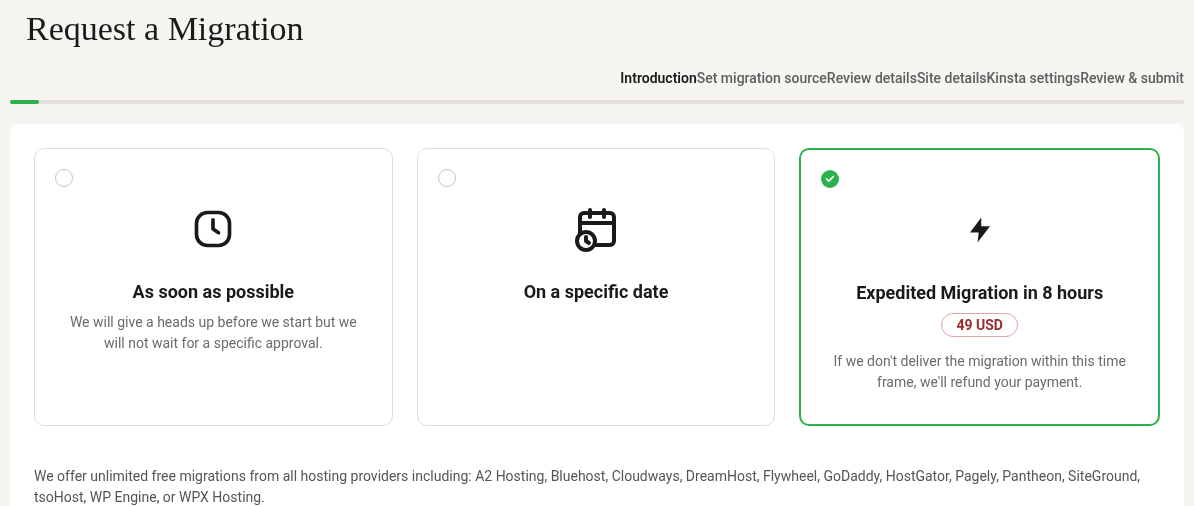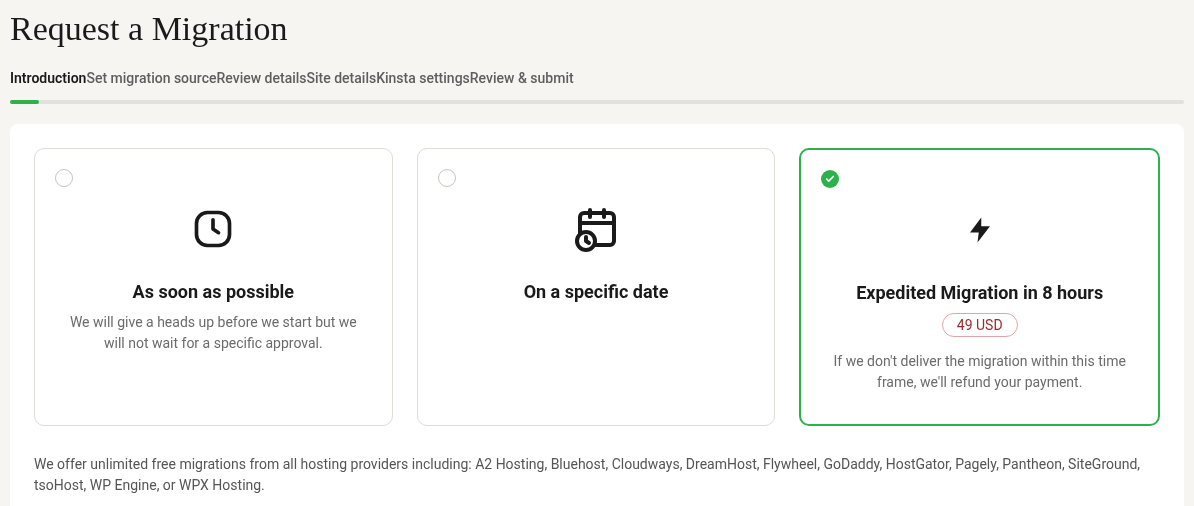--- a/index.html
+++ b/index.html
@@ -12,24 +12,25 @@
       background: #f7f5f2;
       color: #1a1a1a;
       padding: 10px;
     }
     .page-title {
       font-family: Georgia, "Times New Roman", serif;
       font-size: 34px;
       font-weight: 500;
       color: #1a1a1a;
       margin-bottom: 22px;
+      margin-left: 16px;
     }
     .tabs {
       display: flex;
-      justify-content: flex-start;
+      justify-content: flex-end;
       align-items: center;
       padding: 0 0 14px 0;
     }
     .tab {
       font-size: 14px;
       color: #5e5e5e;
       cursor: pointer;
       font-weight: 500;
     }
     .tab.active {
@@ -54,21 +55,21 @@
     }
     .panel {
       background: #ffffff;
       border-radius: 8px;
       margin-top: 20px;
       padding: 24px;
     }
     .cards {
       display: flex;
       gap: 24px;
-      margin-bottom: 28px;
+      margin-bottom: 40px;
     }
     .card {
       flex: 1;
       border: 1px solid #e0ddd7;
       border-radius: 10px;
       padding: 20px 18px 28px 18px;
       position: relative;
       text-align: center;
       cursor: pointer;
       min-height: 278px;
@@ -120,21 +121,21 @@
       line-height: 1.5;
       padding: 0 6px;
     }
     .price-badge {
       display: inline-block;
       border: 1px solid #e0a5a5;
       color: #9a2c2c;
       border-radius: 999px;
       padding: 3px 14px;
       font-size: 14px;
-      font-weight: 400;
+      font-weight: 700;
       margin-bottom: 14px;
     }
     .card-subtext {
       font-size: 14px;
       color: #6b6b6b;
       line-height: 1.5;
       padding: 0 2px;
     }
     .footer-note {
       font-size: 14px;

